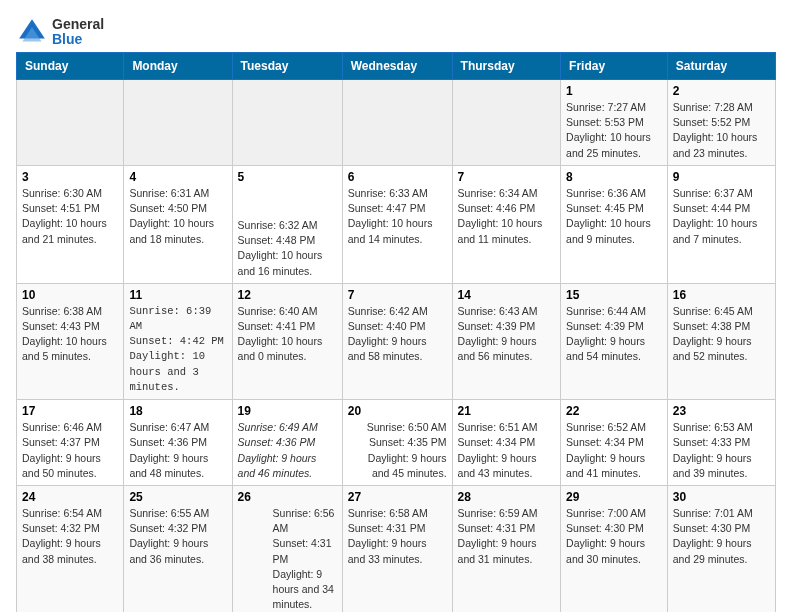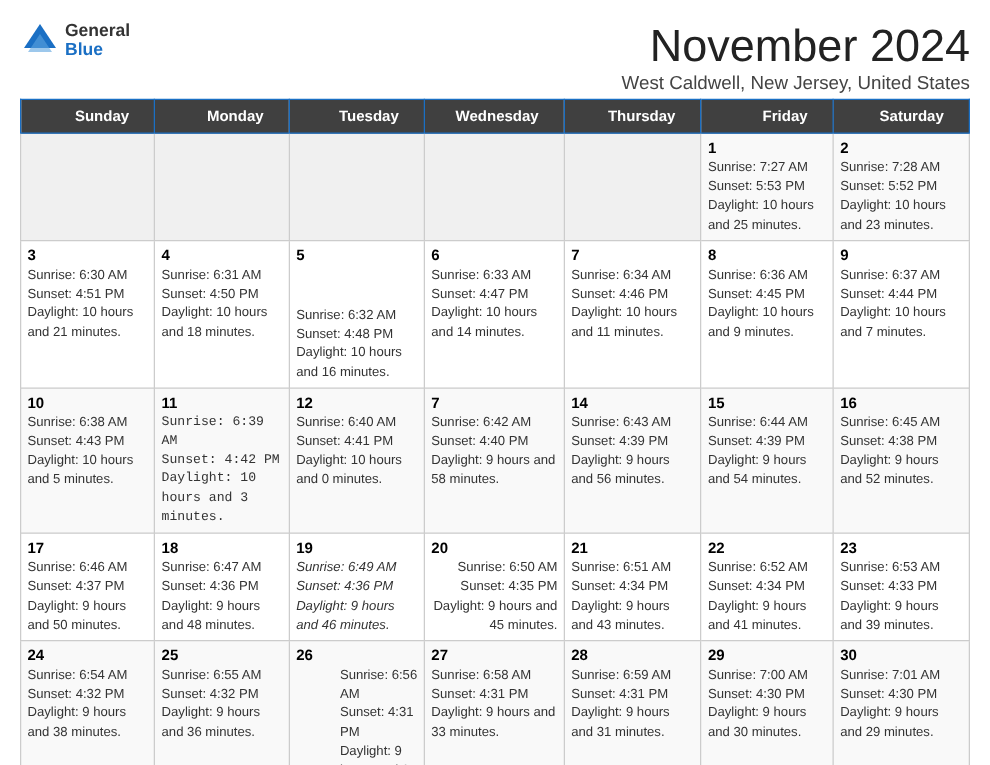--- a/index.html
+++ b/index.html
@@ -44,24 +44,24 @@
       font-size: 15px;
       color: #444;
     }
     .calendar {
       width: 100%;
       border-collapse: collapse;
       border: 1px solid #ccc;
       font-size: 11px;
     }
     .calendar thead tr th {
-      background: #404040;
+      background: #0369a1;
       color: #fff;
-      padding: 6px 20px;
-      text-align: right;
+      padding: 6px 8px;
+      text-align: left;
       font-size: 12px;
       font-weight: bold;
       border: 1px solid #1a6fc4;
     }
     .calendar tbody tr td {
       border: 1px solid #ccc;
       vertical-align: top;
       padding: 4px 5px;
       min-height: 80px;
       width: 113px;
@@ -99,24 +99,20 @@
   <div class="logo">
     <svg class="logo-icon" viewBox="0 0 40 40" xmlns="http://www.w3.org/2000/svg">
       <polygon points="20,4 36,28 4,28" fill="#1a6fc4"></polygon>
       <polygon points="20,14 32,32 8,32" fill="#5ba3e0" opacity="0.6"></polygon>
     </svg>
     <div class="logo-text">
       <span class="logo-general">General</span><br>
       <span class="logo-blue">Blue</span>
     </div>
   </div>
-  <div class="title-block">
-    <div class="month-title">November 2024</div>
-    <div class="subtitle">West Caldwell, New Jersey, United States</div>
-  </div>
 </div>
 
 <table class="calendar">
   <thead>
     <tr>
     <th>Sunday</th>
         <th>Monday</th>
         <th>Tuesday</th>
         <th>Wednesday</th>
         <th>Thursday</th>

